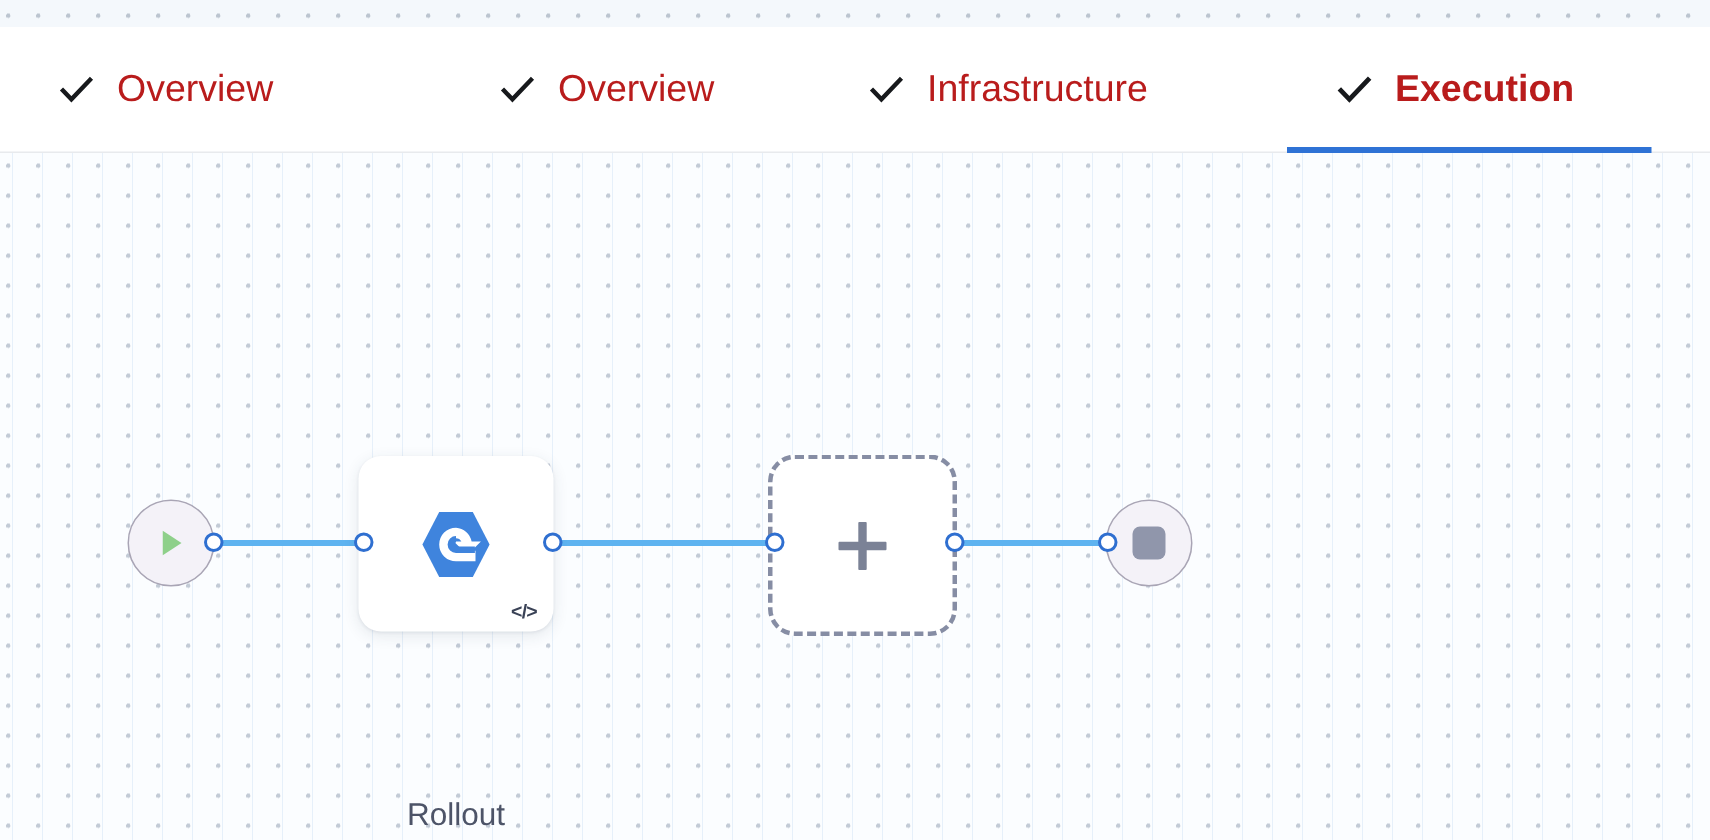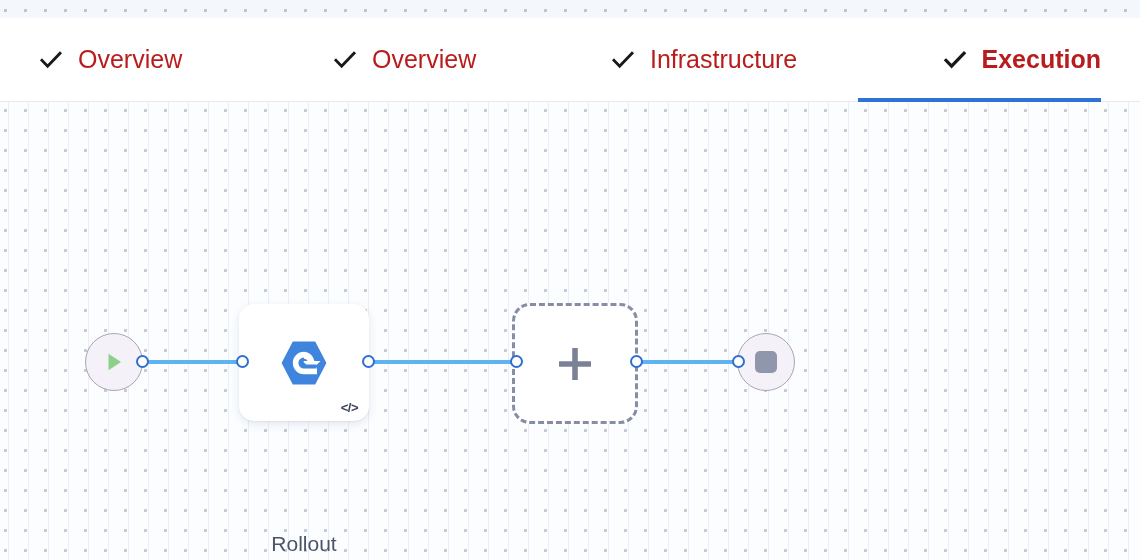--- a/index.html
+++ b/index.html
@@ -102,22 +102,22 @@
     bottom: -1px;
     height: 4px;
     background: #2f72d5;
     display: none;
   }
   .tab.is-active .tab-underline { display: block; }
 
   
   .tab--overview        { position: absolute; left: 38px;  }
   .tab--service         { position: absolute; left: 332px; }
-  .tab--infrastructure  { position: absolute; left: 610px; }
-  .tab--execution       { position: absolute; left: 858px; width: 243px; justify-content: flex-end; }
+  .tab--infrastructure  { position: absolute; left: 578px; }
+  .tab--execution       { position: absolute; left: 858px; width: 243px; }
   .tab--execution .tab-inner { padding-left: 32px; }
 
   
   .graph {
     position: absolute;
     left: 0;
     top: 102px;
     width: 1140px;
     height: 458px;
   }

